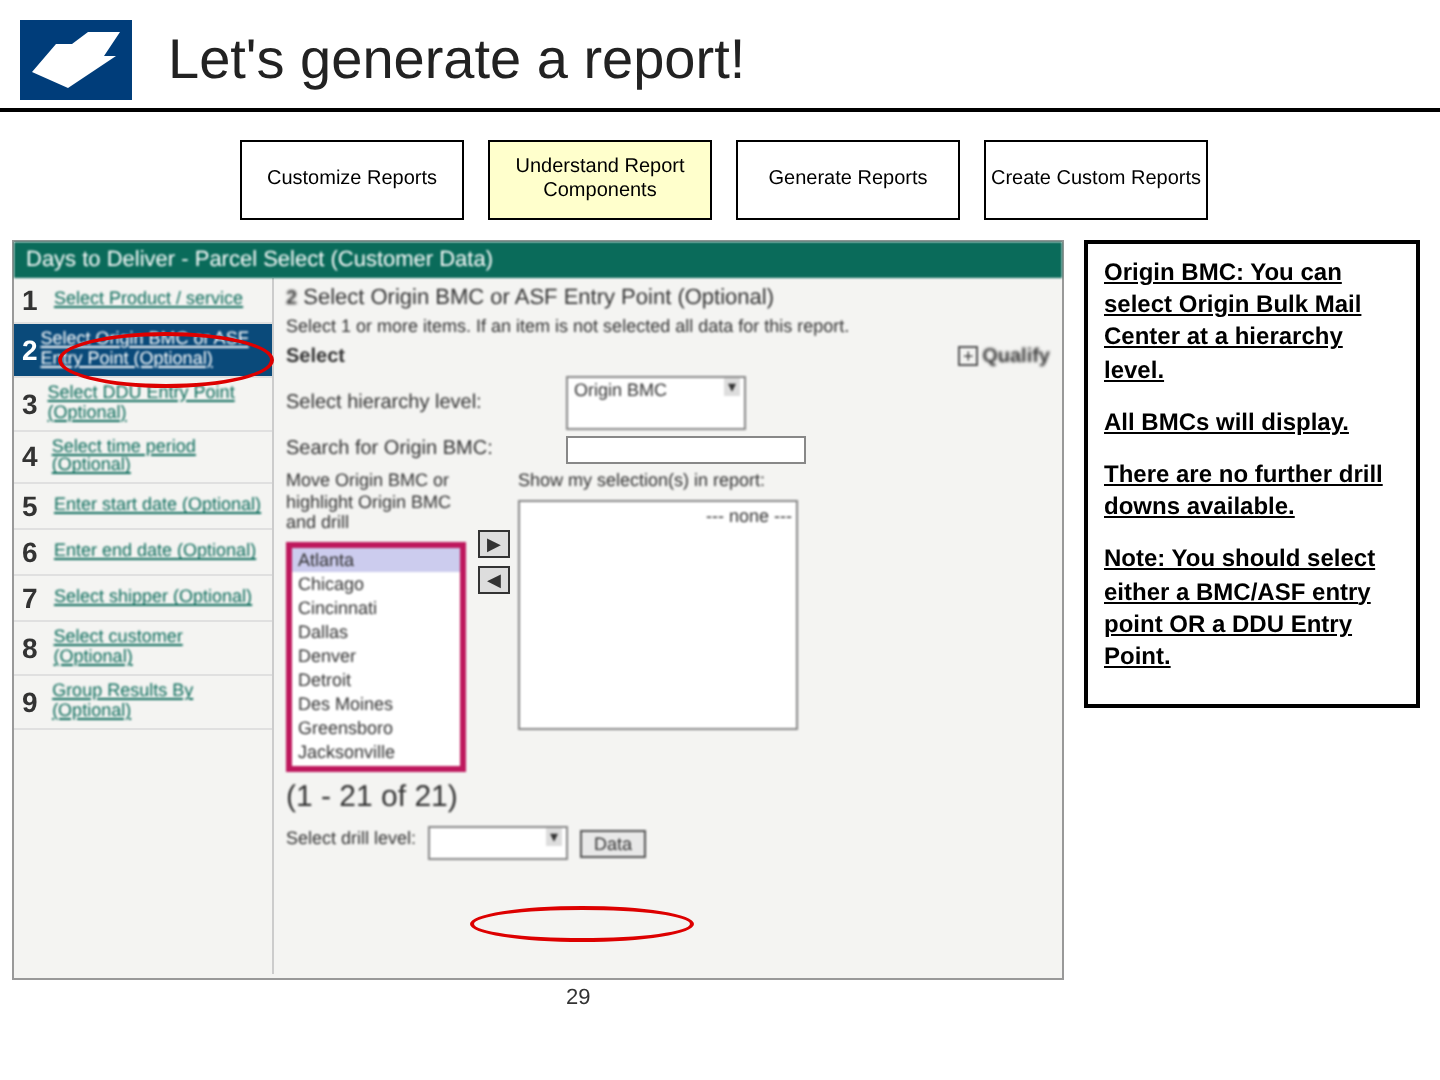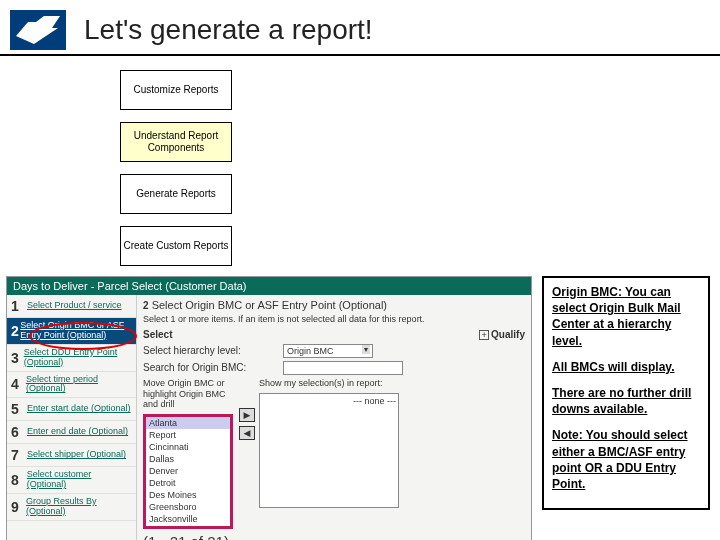--- a/index.html
+++ b/index.html
@@ -1,40 +1,40 @@
 <!DOCTYPE html>
 <html><head>
 <meta charset="utf-8">
 <style>
   * { box-sizing: border-box; margin: 0; padding: 0; }
   body { width: 720px; height: 540px; background: #fff; font-family: Arial, sans-serif; position: relative; overflow: hidden; }
   .header { display: flex; align-items: center; padding: 10px 10px 4px 10px; border-bottom: 2px solid #000; }
   .logo { width: 56px; height: 40px; background: #003d7a; position: relative; margin-right: 18px; }
   .logo svg { position: absolute; top: 4px; left: 4px; }
   .title { font-size: 28px; color: #222; }
-  .tabrow { display: flex; gap: 12px; padding: 14px 0 10px 120px; flex-direction: column; }
+  .tabrow { display: flex; gap: 12px; padding: 14px 0 10px 120px; }
   .tab { width: 112px; height: 40px; border: 1px solid #000; font-size: 10px; text-align: center; display: flex; align-items: center; justify-content: center; line-height: 1.2; padding: 2px; }
   .tab.active { background: #ffffcc; }
   .content { position: relative; }
   .screenshot { position: absolute; left: 6px; top: 0; width: 526px; height: 370px; background: #f4f4f2; border: 1px solid #999; }
   .ss-title { background: #0a6b5a; color: #fff; font-size: 11px; padding: 3px 6px; filter: blur(0.4px); }
   .ss-body { display: flex; height: calc(100% - 20px); }
   .steps { width: 130px; border-right: 1px solid #ccc; font-size: 10px; }
   .step { display: flex; align-items: center; padding: 3px 4px; border-bottom: 1px solid #e0e0e0; }
   .step .num { font-size: 14px; font-weight: bold; width: 16px; color: #333; }
   .step .lbl { color: #0a6b5a; text-decoration: underline; font-size: 9px; line-height: 1.1; filter: blur(0.5px); }
   .step.active { background: #0a4a7a; color: #fff; }
   .step.active .lbl { color: #fff; }
   .step.active .num { color: #fff; }
   .mainpanel { flex: 1; padding: 4px 6px; font-size: 10px; color: #333; position: relative; }
   .mp-head { font-size: 11px; filter: blur(0.5px); margin-bottom: 3px; }
   .mp-instr { font-size: 9px; filter: blur(0.5px); margin-bottom: 4px; line-height: 1.2; }
   .sel-row { display: flex; align-items: center; margin-bottom: 3px; font-size: 10px; }
   .sel-row .lab { width: 140px; filter: blur(0.5px); }
-  .dropdown { border: 1px solid #888; background: #fff; font-size: 9px; padding: 1px 14px 1px 3px; position: relative; display: inline-block; min-width: 90px; filter: blur(0.4px); }
+  .dropdown { border: 1px solid #888; background: #fff; font-size: 9px; padding: 1px 14px 14px 3px; position: relative; display: inline-block; min-width: 90px; filter: blur(0.4px); }
   .dropdown::after { content: "▾"; position: absolute; right: 2px; top: 0; font-size: 8px; background: #ddd; padding: 0 2px; }
   .searchbox { border: 1px solid #888; background: #fff; width: 120px; height: 14px; display: inline-block; }
   .listbox { border: 3px solid #be185d; background: #fff; width: 90px; height: 115px; font-size: 9px; overflow: hidden; filter: blur(0.4px); }
   .listbox div { padding: 1px 3px; }
   .listbox div.sel { background: #cce; }
   .resultbox { border: 1px solid #888; background: #fff; width: 140px; height: 115px; font-size: 9px; padding: 2px; filter: blur(0.5px); text-align: right; }
   .arrowbtn { width: 16px; height: 14px; border: 1px solid #333; background: #ddd; font-size: 9px; text-align: center; line-height: 12px; }
   .pager { font-size: 15px; filter: blur(0.5px); margin-top: 4px; }
   .drillrow { display: flex; align-items: center; gap: 6px; margin-top: 6px; }
   .drillbtn { border: 1px solid #555; background: #e8e8e8; font-size: 9px; padding: 1px 6px; filter: blur(0.4px); }
@@ -127,21 +127,21 @@
         </div>
         <div class="sel-row">
           <span class="lab">Search for Origin BMC:</span>
           <span class="searchbox"></span>
         </div>
         <div class="movebox">
           <div style="width:92px">
             <div class="mp-instr">Move Origin BMC or highlight Origin BMC and drill</div>
             <div class="listbox">
               <div class="sel">Atlanta</div>
-              <div>Report</div>
+              <div>Chicago</div>
               <div>Cincinnati</div>
               <div>Dallas</div>
               <div>Denver</div>
               <div>Detroit</div>
               <div>Des Moines</div>
               <div>Greensboro</div>
               <div>Jacksonville</div>
               <div>Kansas City</div>
             </div>
           </div>

